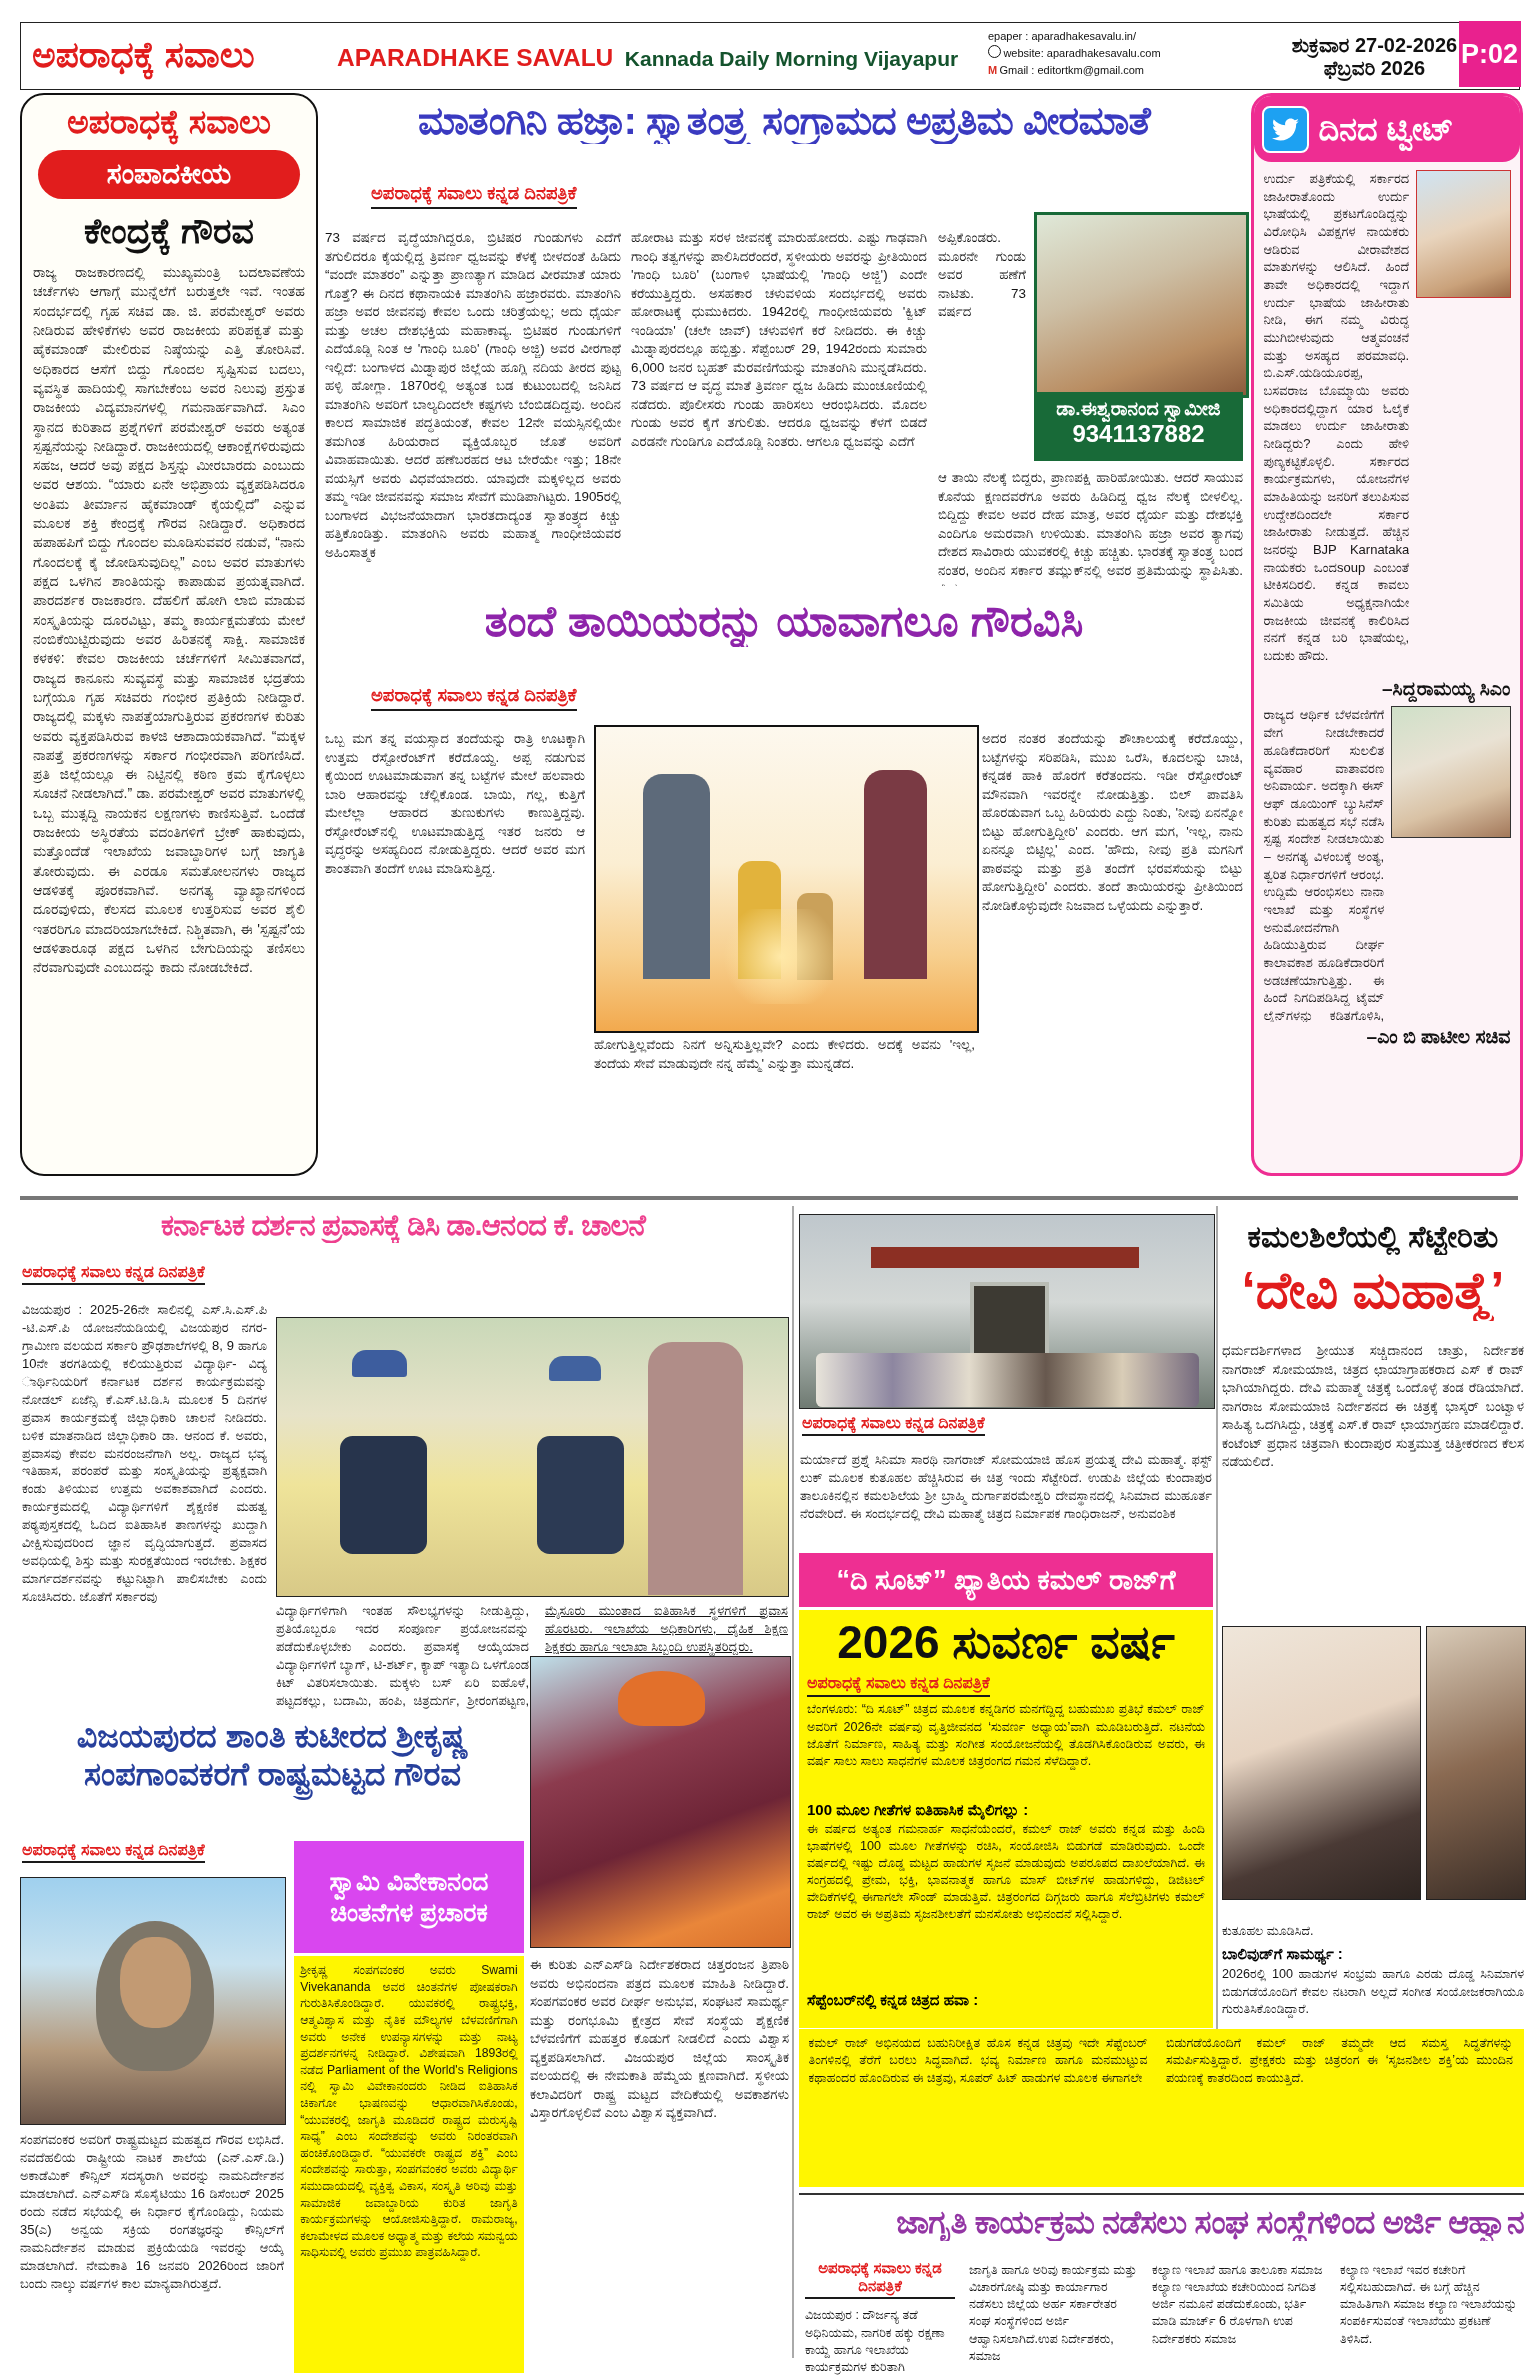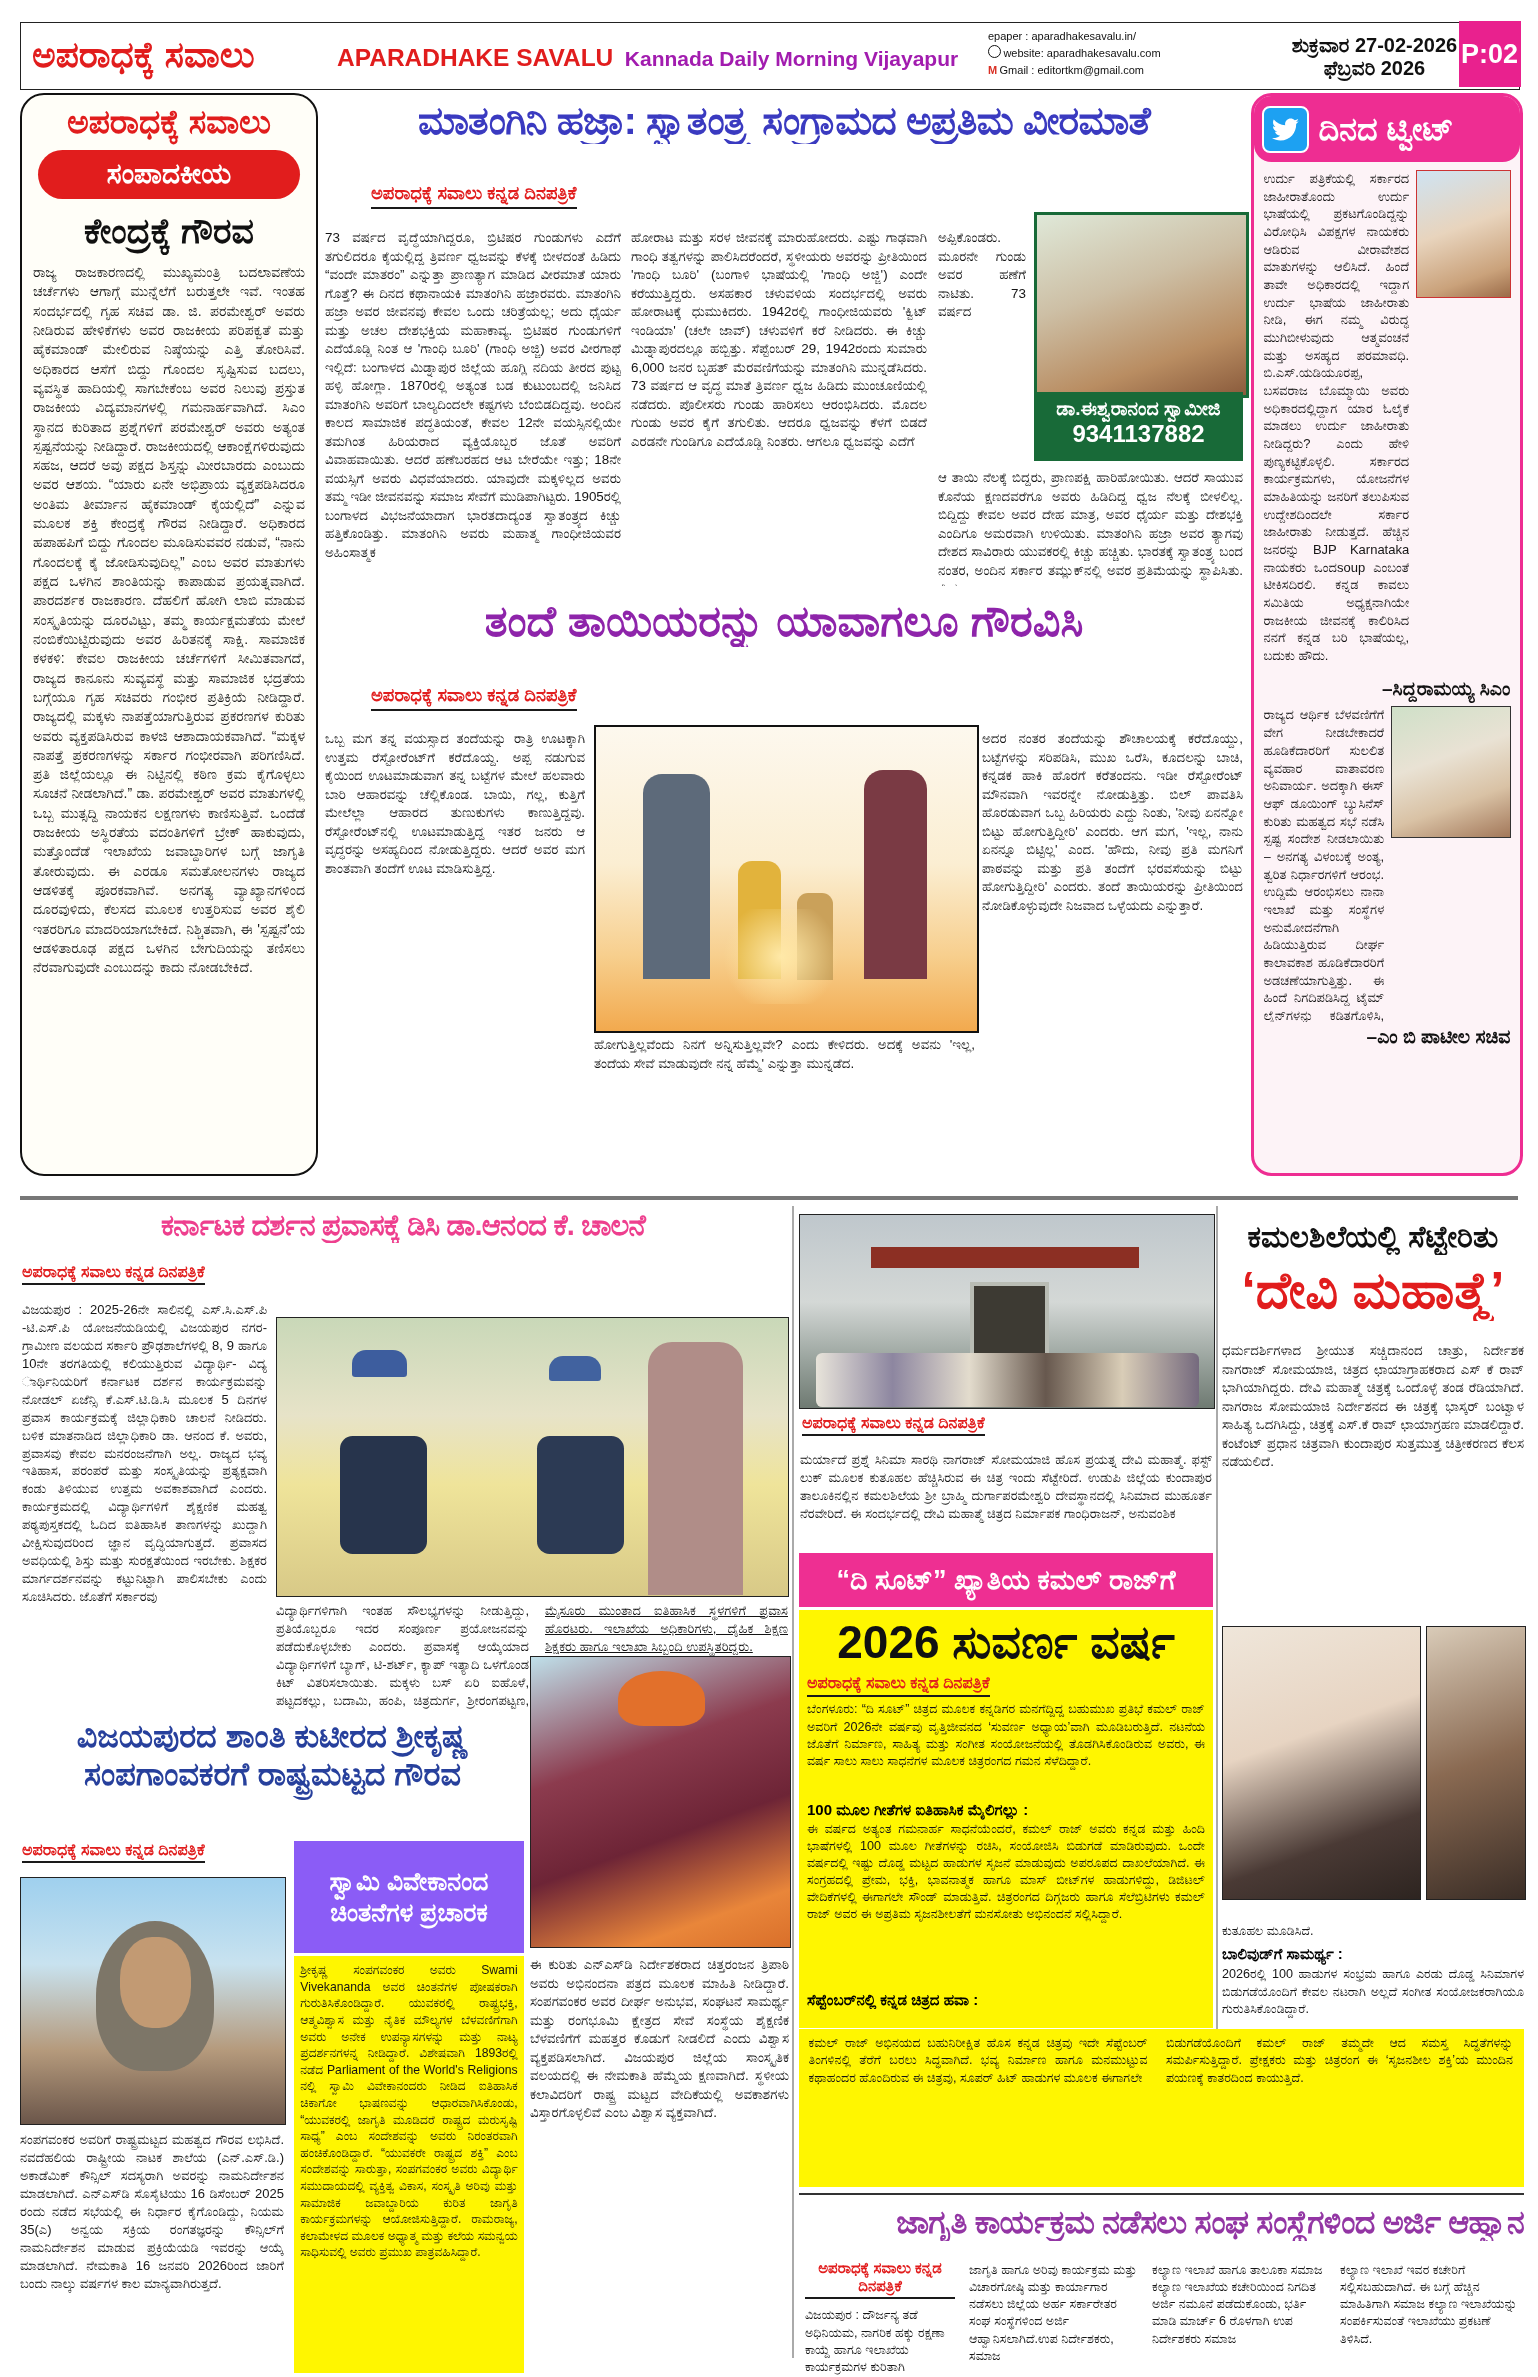--- a/index.html
+++ b/index.html
@@ -19,21 +19,21 @@
 </style>
 </head>
 <body>
 
 <div class="page">
 
   <div class="abs" style="left:20px;top:22px;width:1498px;height:66px;border:1.6px solid #222;background:#fff;">
     <div class="abs" style="left:11px;top:11px;font-size:36px;font-weight:bold;color:#e11d1d;white-space:nowrap;">ಅಪರಾಧಕ್ಕೆ ಸವಾಲು</div>
     <div class="abs" style="left:316px;top:20.5px;white-space:nowrap;">
       <span style="font-size:24.5px;font-weight:bold;color:#e11d1d;">APARADHAKE SAVALU</span>
-      <span style="font-size:21px;font-weight:bold;color:#a21caf;margin-left:8px;">Kannada Daily Morning Vijayapur</span>
+      <span style="font-size:21px;font-weight:bold;color:#14532d;margin-left:8px;">Kannada Daily Morning Vijayapur</span>
     </div>
     <div class="abs" style="left:967px;top:4.7px;font-size:11px;line-height:1.5;color:#111;">
       <div>epaper : aparadhakesavalu.in/</div>
       <div>
         <span style="display:inline-block;width:11px;height:11px;border:1.2px solid #111;border-radius:50%;position:relative;top:0.8px;margin-right:2.4px;"></span><span>website: aparadhakesavalu.com</span>
       </div>
       <div>
         <span style="color:#d93025;font-weight:bold;margin-right:2.4px;">M</span><span>Gmail : editortkm@gmail.com</span>
       </div>
     </div>
@@ -157,21 +157,21 @@
 
   <div class="abs headline" style="left:20px;top:1717px;width:505px;font-size:32px;color:#27409c;white-space:normal;line-height:1.2;height:118px;">ವಿಜಯಪುರದ ಶಾಂತಿ ಕುಟೀರದ ಶ್ರೀಕೃಷ್ಣ ಸಂಪಗಾಂವಕರಗೆ ರಾಷ್ಟ್ರಮಟ್ಟದ ಗೌರವ</div>
   <div class="abs" style="left:22px;top:1841px;">
     <span class="byline-sm">ಅಪರಾಧಕ್ಕೆ ಸವಾಲು ಕನ್ನಡ ದಿನಪತ್ರಿಕೆ</span>
   </div>
   <div class="abs photo" style="left:20px;top:1877px;width:264px;height:246px;background:linear-gradient(180deg,#9fd0ee 0%,#c8e2ef 35%,#b59a7c 70%,#6b564a 100%);">
     <div class="abs" style="left:75px;top:43px;width:118px;height:150px;background:#7d7668;border-radius:50% 50% 40% 40%;"></div>
     <div class="abs" style="left:99px;top:59px;width:71px;height:91px;background:#c29a73;border-radius:45%;"></div>
   </div>
   <div class="abs bt" style="left:20px;top:2131px;width:264px;height:237px;font-size:13px;">ಸಂಪಗವಂಕರ ಅವರಿಗೆ ರಾಷ್ಟ್ರಮಟ್ಟದ ಮಹತ್ವದ ಗೌರವ ಲಭಿಸಿದೆ. ನವದೆಹಲಿಯ ರಾಷ್ಟ್ರೀಯ ನಾಟಕ ಶಾಲೆಯ (ಎನ್.ಎಸ್.ಡಿ.) ಅಕಾಡೆಮಿಕ್ ಕೌನ್ಸಿಲ್ ಸದಸ್ಯರಾಗಿ ಅವರನ್ನು ನಾಮನಿರ್ದೇಶನ ಮಾಡಲಾಗಿದೆ. ಎನ್ಎಸ್‌ಡಿ ಸೊಸೈಟಿಯು 16 ಡಿಸೆಂಬರ್ 2025 ರಂದು ನಡೆದ ಸಭೆಯಲ್ಲಿ ಈ ನಿರ್ಧಾರ ಕೈಗೊಂಡಿದ್ದು, ನಿಯಮ 35(ಎ) ಅನ್ವಯ ಸಕ್ರಿಯ ರಂಗತಜ್ಞರನ್ನು ಕೌನ್ಸಿಲ್‌ಗೆ ನಾಮನಿರ್ದೇಶನ ಮಾಡುವ ಪ್ರಕ್ರಿಯೆಯಡಿ ಇವರನ್ನು ಆಯ್ಕೆ ಮಾಡಲಾಗಿದೆ. ನೇಮಕಾತಿ 16 ಜನವರಿ 2026ರಿಂದ ಜಾರಿಗೆ ಬಂದು ನಾಲ್ಕು ವರ್ಷಗಳ ಕಾಲ ಮಾನ್ಯವಾಗಿರುತ್ತದೆ.</div>
-  <div class="abs" style="left:294px;top:1841px;width:230px;height:112px;background:#8b5cf6;color:#fff;font-size:25px;font-weight:bold;text-align:center;display:flex;align-items:center;justify-content:center;padding:3.2px;box-sizing:border-box;line-height:1.25;">ಸ್ವಾಮಿ ವಿವೇಕಾನಂದ ಚಿಂತನೆಗಳ ಪ್ರಚಾರಕ</div>
+  <div class="abs" style="left:294px;top:1841px;width:230px;height:112px;background:#d946ef;color:#fff;font-size:25px;font-weight:bold;text-align:center;display:flex;align-items:center;justify-content:center;padding:3.2px;box-sizing:border-box;line-height:1.25;">ಸ್ವಾಮಿ ವಿವೇಕಾನಂದ ಚಿಂತನೆಗಳ ಪ್ರಚಾರಕ</div>
   <div class="abs bt-sm" style="left:294px;top:1956px;width:230px;height:417px;background:#fff600;box-sizing:border-box;padding:6.3px;font-size:12.2px;">ಶ್ರೀಕೃಷ್ಣ ಸಂಪಗವಂಕರ ಅವರು Swami Vivekananda ಅವರ ಚಿಂತನೆಗಳ ಪೋಷಕರಾಗಿ ಗುರುತಿಸಿಕೊಂಡಿದ್ದಾರೆ. ಯುವಕರಲ್ಲಿ ರಾಷ್ಟ್ರಭಕ್ತಿ, ಆತ್ಮವಿಶ್ವಾಸ ಮತ್ತು ನೈತಿಕ ಮೌಲ್ಯಗಳ ಬೆಳವಣಿಗೆಗಾಗಿ ಅವರು ಅನೇಕ ಉಪನ್ಯಾಸಗಳನ್ನು ಮತ್ತು ನಾಟ್ಯ ಪ್ರದರ್ಶನಗಳನ್ನ ನೀಡಿದ್ದಾರೆ. ವಿಶೇಷವಾಗಿ 1893ರಲ್ಲಿ ನಡೆದ Parliament of the World's Religions ನಲ್ಲಿ ಸ್ವಾಮಿ ವಿವೇಕಾನಂದರು ನೀಡಿದ ಐತಿಹಾಸಿಕ ಚಿಕಾಗೋ ಭಾಷಣವನ್ನು ಆಧಾರವಾಗಿಸಿಕೊಂಡು, “ಯುವಕರಲ್ಲಿ ಜಾಗೃತಿ ಮೂಡಿದರೆ ರಾಷ್ಟ್ರದ ಮರುಸೃಷ್ಟಿ ಸಾಧ್ಯ” ಎಂಬ ಸಂದೇಶವನ್ನು ಅವರು ನಿರಂತರವಾಗಿ ಹಂಚಿಕೊಂಡಿದ್ದಾರೆ. “ಯುವಕರೇ ರಾಷ್ಟ್ರದ ಶಕ್ತಿ” ಎಂಬ ಸಂದೇಶವನ್ನು ಸಾರುತ್ತಾ, ಸಂಪಗವಂಕರ ಅವರು ವಿದ್ಯಾರ್ಥಿ ಸಮುದಾಯದಲ್ಲಿ ವ್ಯಕ್ತಿತ್ವ ವಿಕಾಸ, ಸಂಸ್ಕೃತಿ ಅರಿವು ಮತ್ತು ಸಾಮಾಜಿಕ ಜವಾಬ್ದಾರಿಯ ಕುರಿತ ಜಾಗೃತಿ ಕಾರ್ಯಕ್ರಮಗಳನ್ನು ಆಯೋಜಿಸುತ್ತಿದ್ದಾರೆ. ರಾಮರಾಜ್ಯ, ಕಲಾಮೇಳದ ಮೂಲಕ ಅಧ್ಯಾತ್ಮ ಮತ್ತು ಕಲೆಯ ಸಮನ್ವಯ ಸಾಧಿಸುವಲ್ಲಿ ಅವರು ಪ್ರಮುಖ ಪಾತ್ರವಹಿಸಿದ್ದಾರೆ.</div>
 
   <div class="abs photo" style="left:530px;top:1656px;width:259px;height:290px;background:linear-gradient(160deg,#bfe0ea 0%,#8c3b4e 35%,#6d2436 60%,#e9863a 85%,#d96f2a 100%);">
     <div class="abs" style="left:87px;top:14px;width:87px;height:55px;background:#e2702b;border-radius:50% 50% 30% 30%;"></div>
   </div>
   <div class="abs bt" style="left:530px;top:1956px;width:259px;height:417px;">ಈ ಕುರಿತು ಎನ್‌ಎಸ್‌ಡಿ ನಿರ್ದೇಶಕರಾದ ಚಿತ್ತರಂಜನ ತ್ರಿಪಾಠಿ ಅವರು ಅಭಿನಂದನಾ ಪತ್ರದ ಮೂಲಕ ಮಾಹಿತಿ ನೀಡಿದ್ದಾರೆ. ಸಂಪಗವಂಕರ ಅವರ ದೀರ್ಘ ಅನುಭವ, ಸಂಘಟನೆ ಸಾಮರ್ಥ್ಯ ಮತ್ತು ರಂಗಭೂಮಿ ಕ್ಷೇತ್ರದ ಸೇವೆ ಸಂಸ್ಥೆಯ ಶೈಕ್ಷಣಿಕ ಬೆಳವಣಿಗೆಗೆ ಮಹತ್ತರ ಕೊಡುಗೆ ನೀಡಲಿದೆ ಎಂದು ವಿಶ್ವಾಸ ವ್ಯಕ್ತಪಡಿಸಲಾಗಿದೆ. ವಿಜಯಪುರ ಜಿಲ್ಲೆಯ ಸಾಂಸ್ಕೃತಿಕ ವಲಯದಲ್ಲಿ ಈ ನೇಮಕಾತಿ ಹೆಮ್ಮೆಯ ಕ್ಷಣವಾಗಿದೆ. ಸ್ಥಳೀಯ ಕಲಾವಿದರಿಗೆ ರಾಷ್ಟ್ರ ಮಟ್ಟದ ವೇದಿಕೆಯಲ್ಲಿ ಅವಕಾಶಗಳು ವಿಸ್ತಾರಗೊಳ್ಳಲಿವೆ ಎಂಬ ವಿಶ್ವಾಸ ವ್ಯಕ್ತವಾಗಿದೆ.</div>
 
   <div class="abs rule-h" style="left:799px;top:2193px;width:725px;height:2.4px;background:#333;"></div>
   <div class="abs headline" style="left:799px;top:2204px;width:725px;font-size:32px;color:#9336a4;letter-spacing:-0.8px;text-align:right;">ಜಾಗೃತಿ ಕಾರ್ಯಕ್ರಮ ನಡೆಸಲು ಸಂಘ ಸಂಸ್ಥೆಗಳಿಂದ ಅರ್ಜಿ ಆಹ್ವಾನ</div>
   <div class="abs" style="left:805px;top:2259px;width:150px;">

